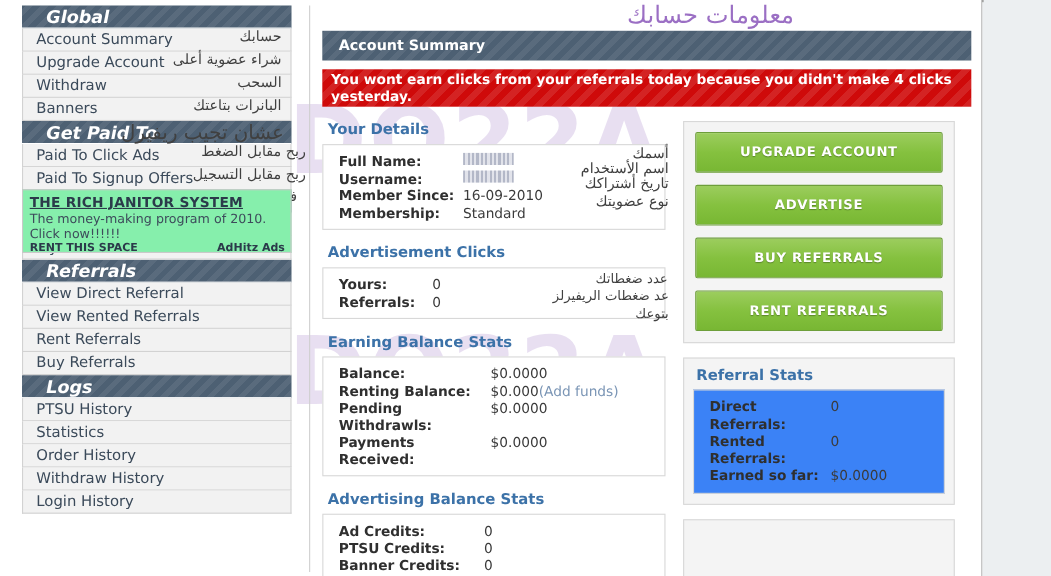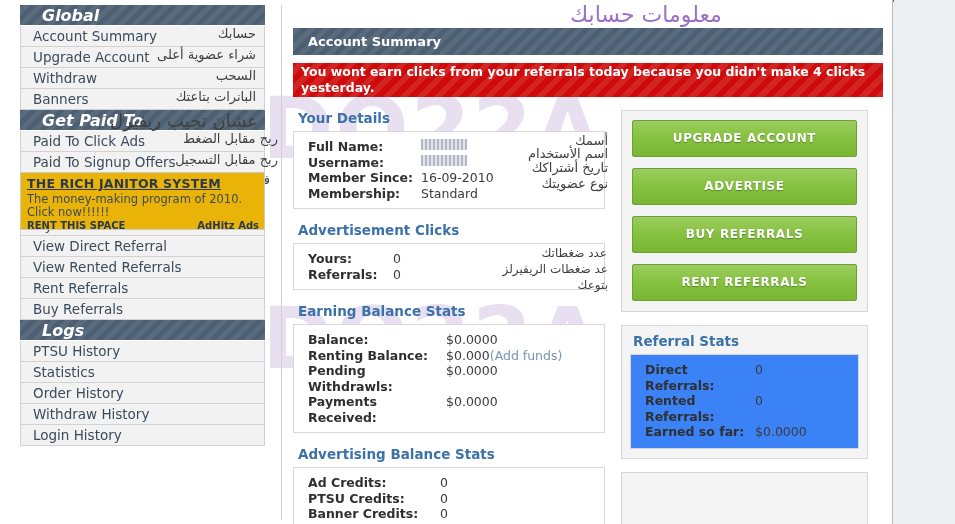--- a/index.html
+++ b/index.html
@@ -85,21 +85,21 @@
     direction:rtl;
     white-space:nowrap;
     pointer-events:none;
     user-select:none;
   }
 
   
   #side-ad {
     position:absolute; left:20px; top:172px;
     width:245px; height:58px;
-    background:#eab308;
+    background:#86efac;
     border:1px solid #c9c9c9;
     padding:3px 5px 0 6px;
     z-index:4;
   }
   #side-ad .ad-title {
     font-weight:bold; font-size:12.5px; color:#2b3a4a;
     text-decoration:underline; letter-spacing:0.2px;
     cursor:pointer;
   }
   #side-ad .ad-body { font-size:11.5px; color:#3d4b5b; line-height:12.5px; margin-top:2px;}
@@ -220,20 +220,21 @@
       <div class="nav-item"><span>Account Summary</span></div>
       <div class="nav-item"><span>Upgrade Account</span></div>
       <div class="nav-item"><span>Withdraw</span></div>
       <div class="nav-item"><span>Banners</span></div>
       <div class="nav-head"><span>Get Paid To</span></div>
       <div class="nav-item"><span>Paid To Click Ads</span></div>
       <div class="nav-item"><span>Paid To Signup Offers</span></div>
       <div class="nav-head"><span>Settings</span></div>
       <div class="nav-item"><span>Personal</span></div>
       <div class="nav-item"><span>My Advertisements</span></div>
+      <div class="nav-head"><span>Referrals</span></div>
       <div class="nav-item"><span>View Direct Referral</span></div>
       <div class="nav-item"><span>View Rented Referrals</span></div>
       <div class="nav-item"><span>Rent Referrals</span></div>
       <div class="nav-item"><span>Buy Referrals</span></div>
       <div class="nav-head"><span>Logs</span></div>
       <div class="nav-item"><span>PTSU History</span></div>
       <div class="nav-item"><span>Statistics</span></div>
       <div class="nav-item"><span>Order History</span></div>
       <div class="nav-item"><span>Withdraw History</span></div>
       <div class="nav-item"><span>Login History</span></div>

